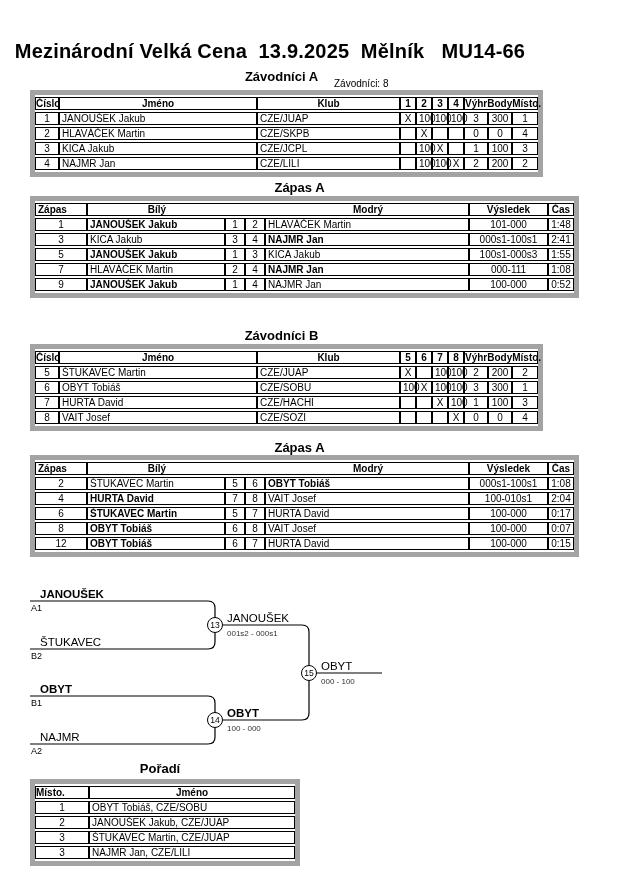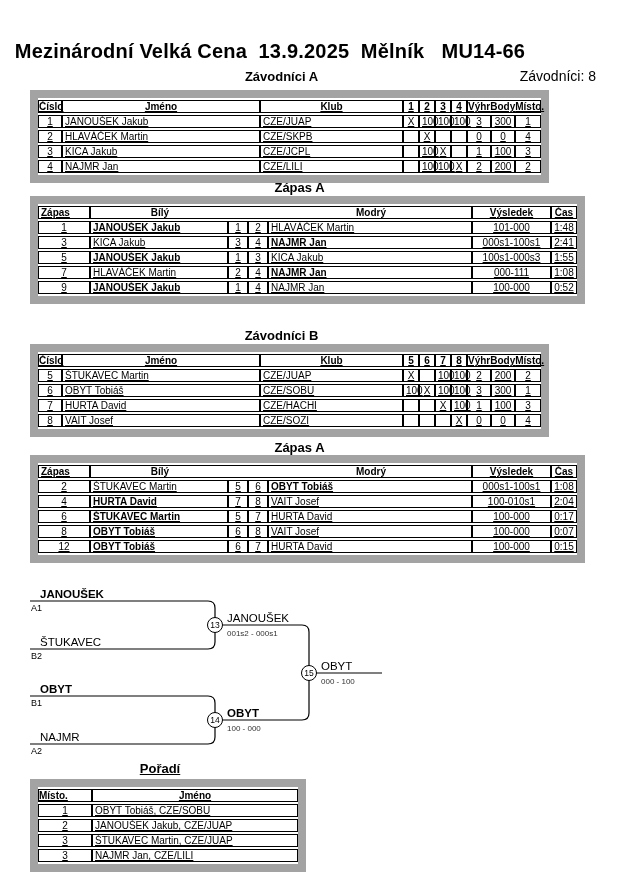--- a/index.html
+++ b/index.html
@@ -3,22 +3,22 @@
 <meta charset="utf-8">
 <style>
   html,body{margin:0;padding:0;}
   body{
     width:630px;height:891px;background:#ffffff;color:#000;
     font-family:"Liberation Sans",sans-serif;position:relative;overflow:hidden;
   }
   .abs{position:absolute;}
   .title{font-size:20px;font-weight:bold;text-align:center;white-space:pre;letter-spacing:0.2px;}
   .sec-title{font-size:13px;font-weight:bold;text-align:center;}
-  .meta{font-size:14px;text-align:right;}
-  table.t{border-collapse:separate;border-spacing:0 2px;border:8px solid #a3a3a3;table-layout:fixed;text-decoration:underline;}
+  .meta{font-size:10px;text-align:left;margin-top:10px;}
+  table.t{border-collapse:separate;border-spacing:0 2px;border:5px solid #a3a3a3;table-layout:fixed;}
   .t th,.t td{
     border:1px solid #000;font-size:10px;height:11px;line-height:11px;
     padding:0 2px;white-space:nowrap;overflow:visible;vertical-align:middle;
   }
   .t th{font-weight:bold;}
   .ac{text-align:center;}
   .al{text-align:left;}
   .name-cell{padding-left:6px;}
   .ovf{overflow:visible;}
   .gl{border-left-width:2px;}
@@ -357,21 +357,21 @@
   <text class="bk-seed" x="1" y="174">A2</text>
 
   <text class="bk-name" x="197" y="42">JANOUŠEK</text>
   <text class="bk-score" x="197" y="56">001s2 - 000s1</text>
   <text class="bk-name-b" x="197" y="137">OBYT</text>
   <text class="bk-score" x="197" y="151">100 - 000</text>
   <text class="bk-name" x="291" y="90">OBYT</text>
   <text class="bk-score" x="291" y="104">000 - 100</text>
 </svg>
 
-<div class="abs sec-title" style="top:761px;left:30px;width:260px;text-decoration:underline;">Pořadí</div>
+<div class="abs sec-title" style="top:761px;left:30px;width:260px;">Pořadí</div>
 <table class="t abs" style="top:779px;left:30px;width:260px;">
   <colgroup>
       <col style="width:54px">
       <col style="width:206px">
     </colgroup>
   <tbody>
       <tr>
     <th class="al ovf" style="padding:0">Místo.</th>
     <th class="ac">Jméno</th>
   </tr>

